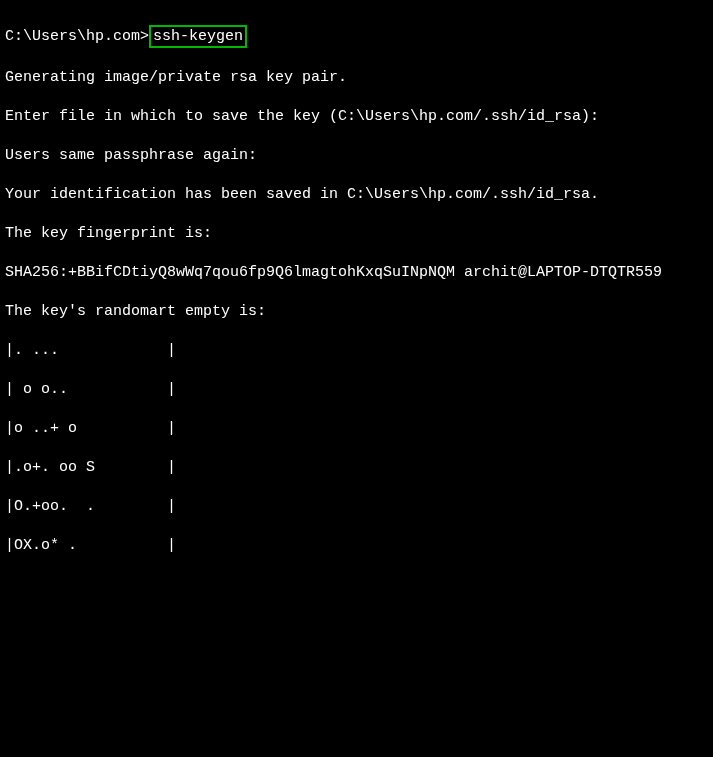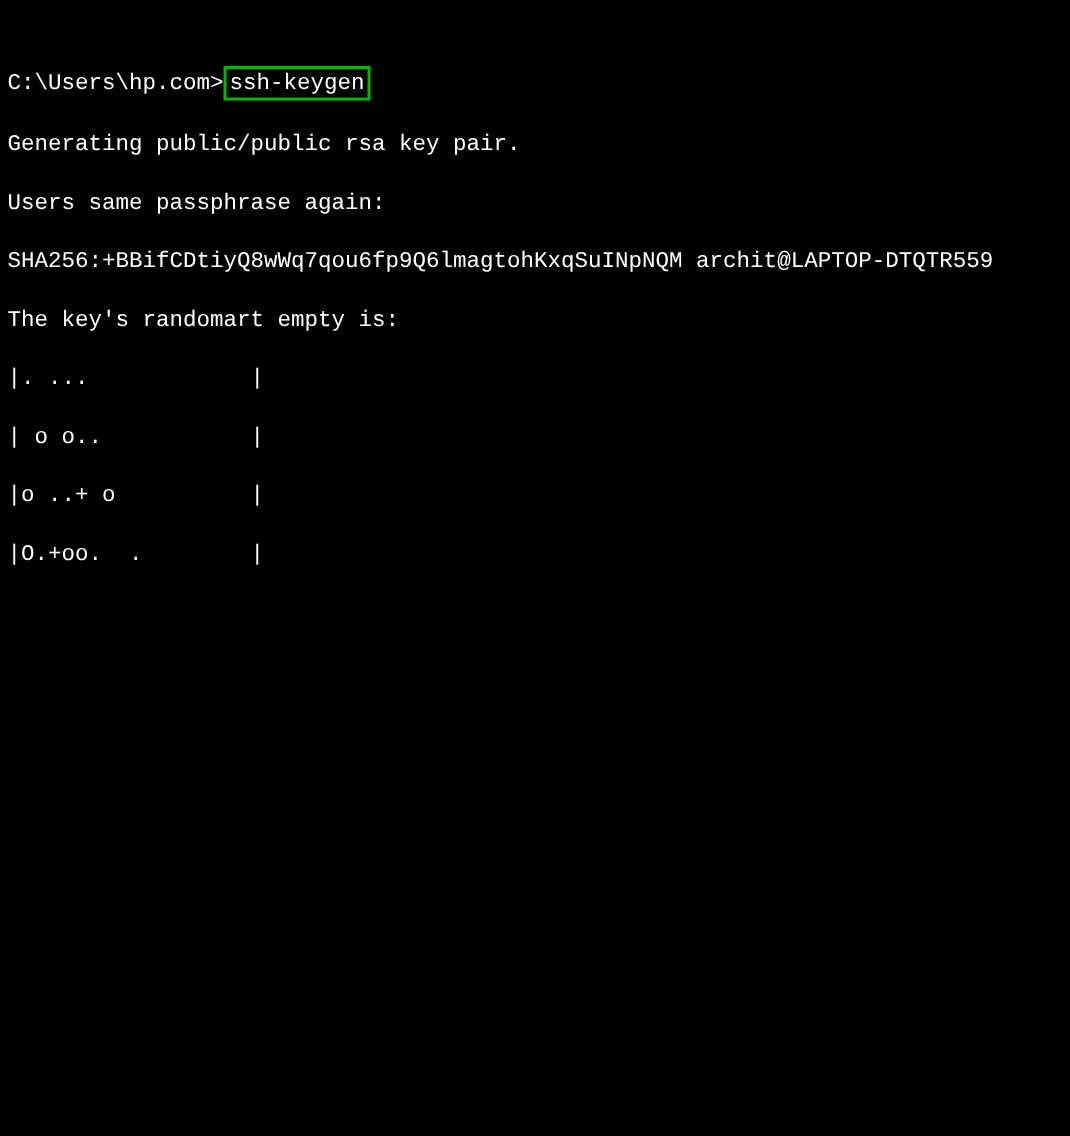--- a/index.html
+++ b/index.html
@@ -14,39 +14,43 @@
       height: 757px;
       overflow: hidden;
     }
     .terminal {
       white-space: pre;
     }
     .green-box {
       border: 2px solid #00b800;
       padding: 0 2px;
       display: inline-block;
-      margin-top: 19px;
     }
     .line {
       position: relative;
     }
   </style>
 </head>
 <body>
 
 <div class="terminal">
 <div class="line"><span>C:\Users\hp.com&gt;</span><span class="green-box">ssh-keygen</span></div>
-<div class="line">Generating public/public rsa key pair.</div>
+<div class="line">Generating image/private rsa key pair.</div>
+<div class="line">Enter file in which to save the key (C:\Users\hp.com/.ssh/id_rsa):</div>
 <div class="line">Users same passphrase again:</div>
+<div class="line">Your identification has been saved in C:\Users\hp.com/.ssh/id_rsa.</div>
+<div class="line">The key fingerprint is:</div>
 <div class="line">SHA256:+BBifCDtiyQ8wWq7qou6fp9Q6lmagtohKxqSuINpNQM archit@LAPTOP-DTQTR559</div>
 <div class="line">The key's randomart empty is:</div>
 <div class="line">|. ...            |</div>
 <div class="line">| o o..           |</div>
 <div class="line">|o ..+ o          |</div>
+<div class="line">|.o+. oo S        |</div>
 <div class="line">|O.+oo.  .        |</div>
+<div class="line">|OX.o* .          |</div>
 
 
 
 
 
 
 
 
 
 

